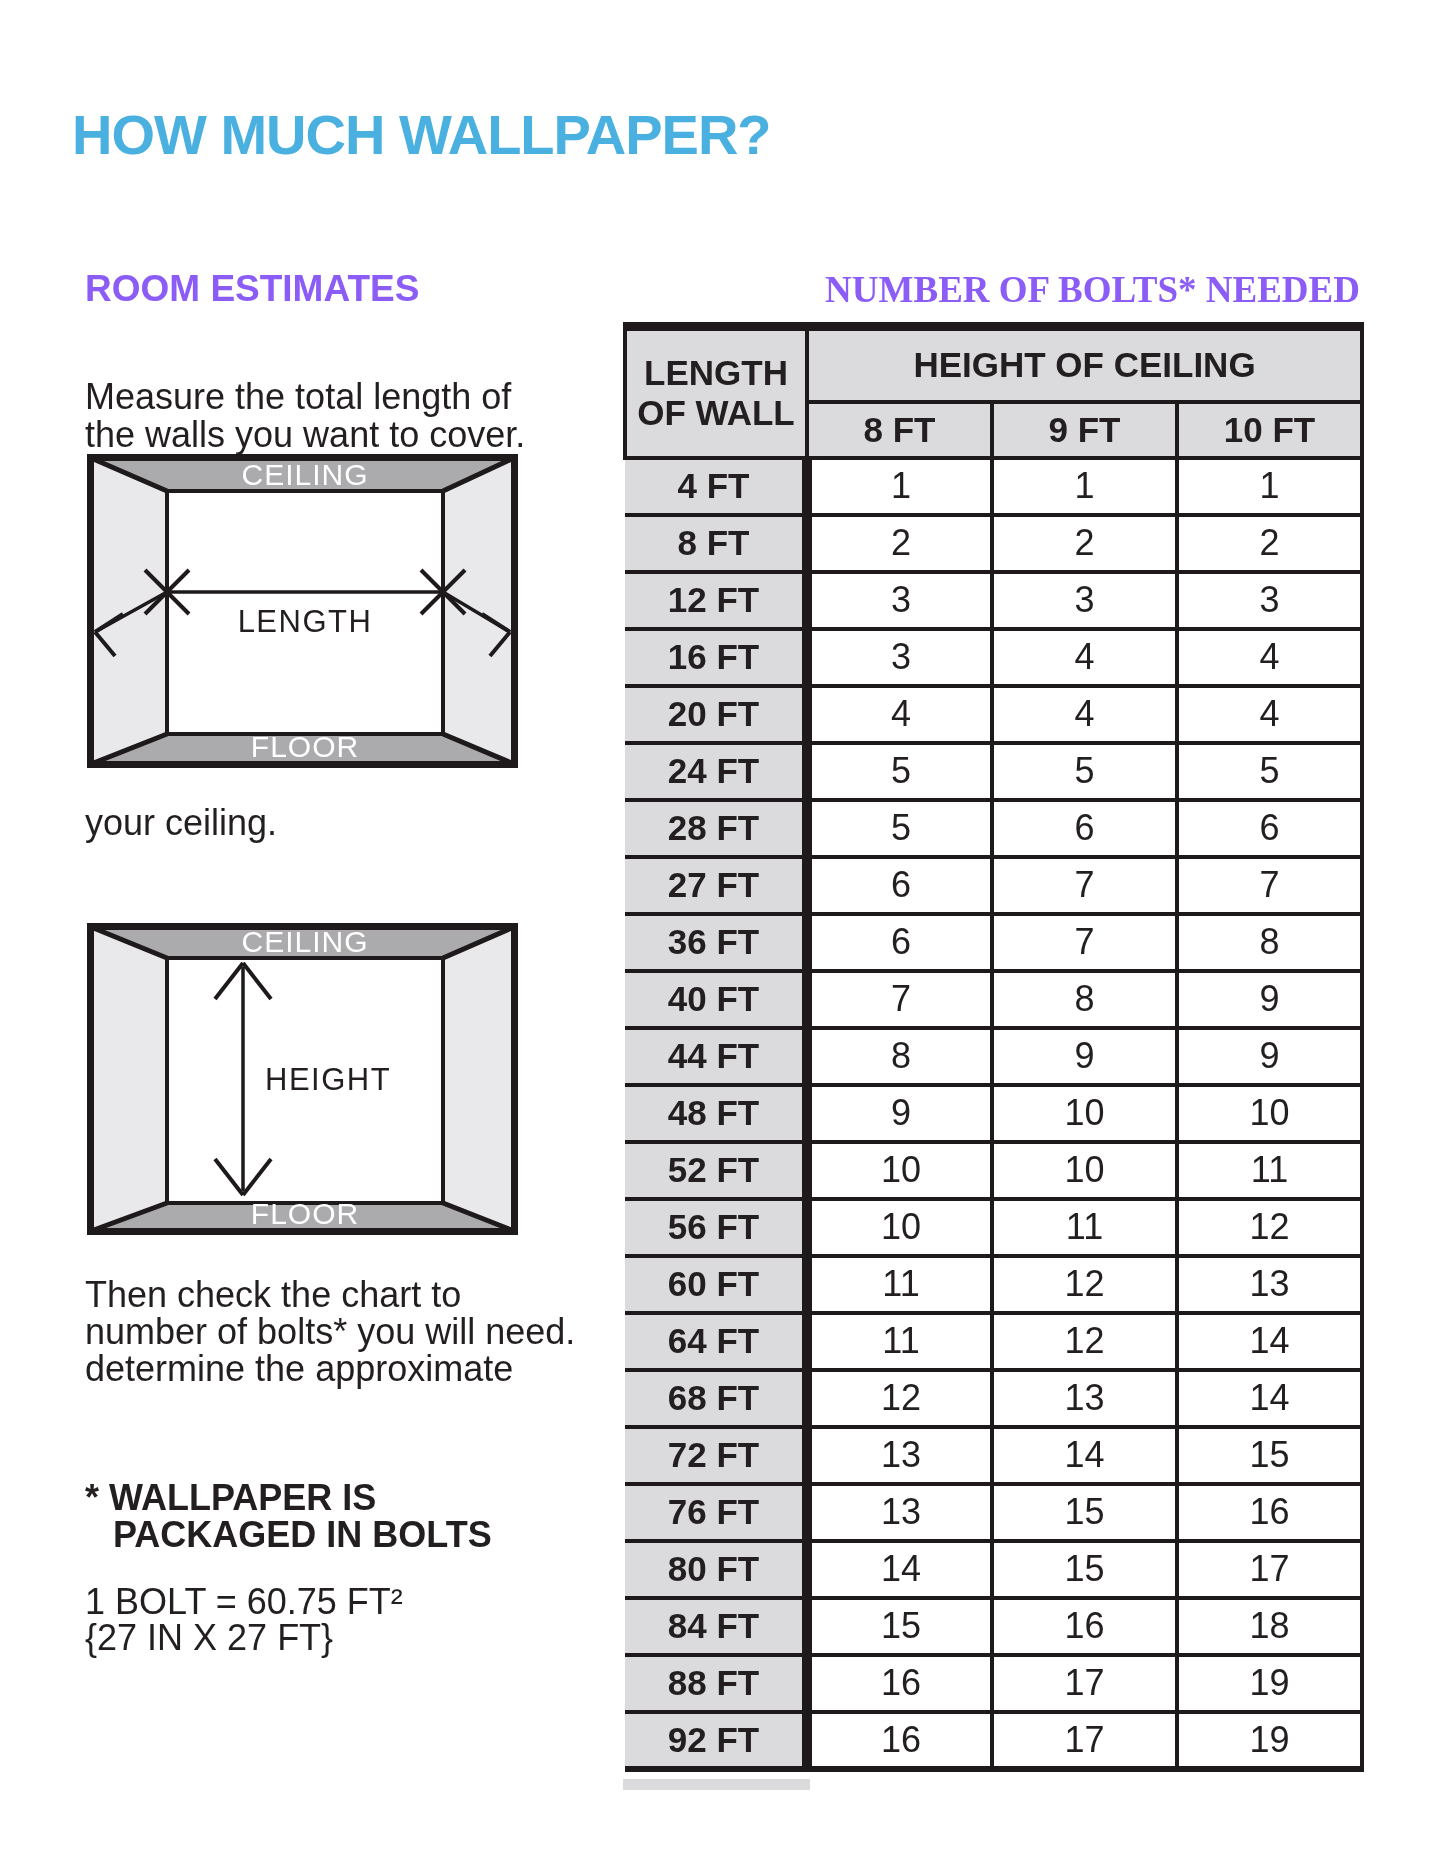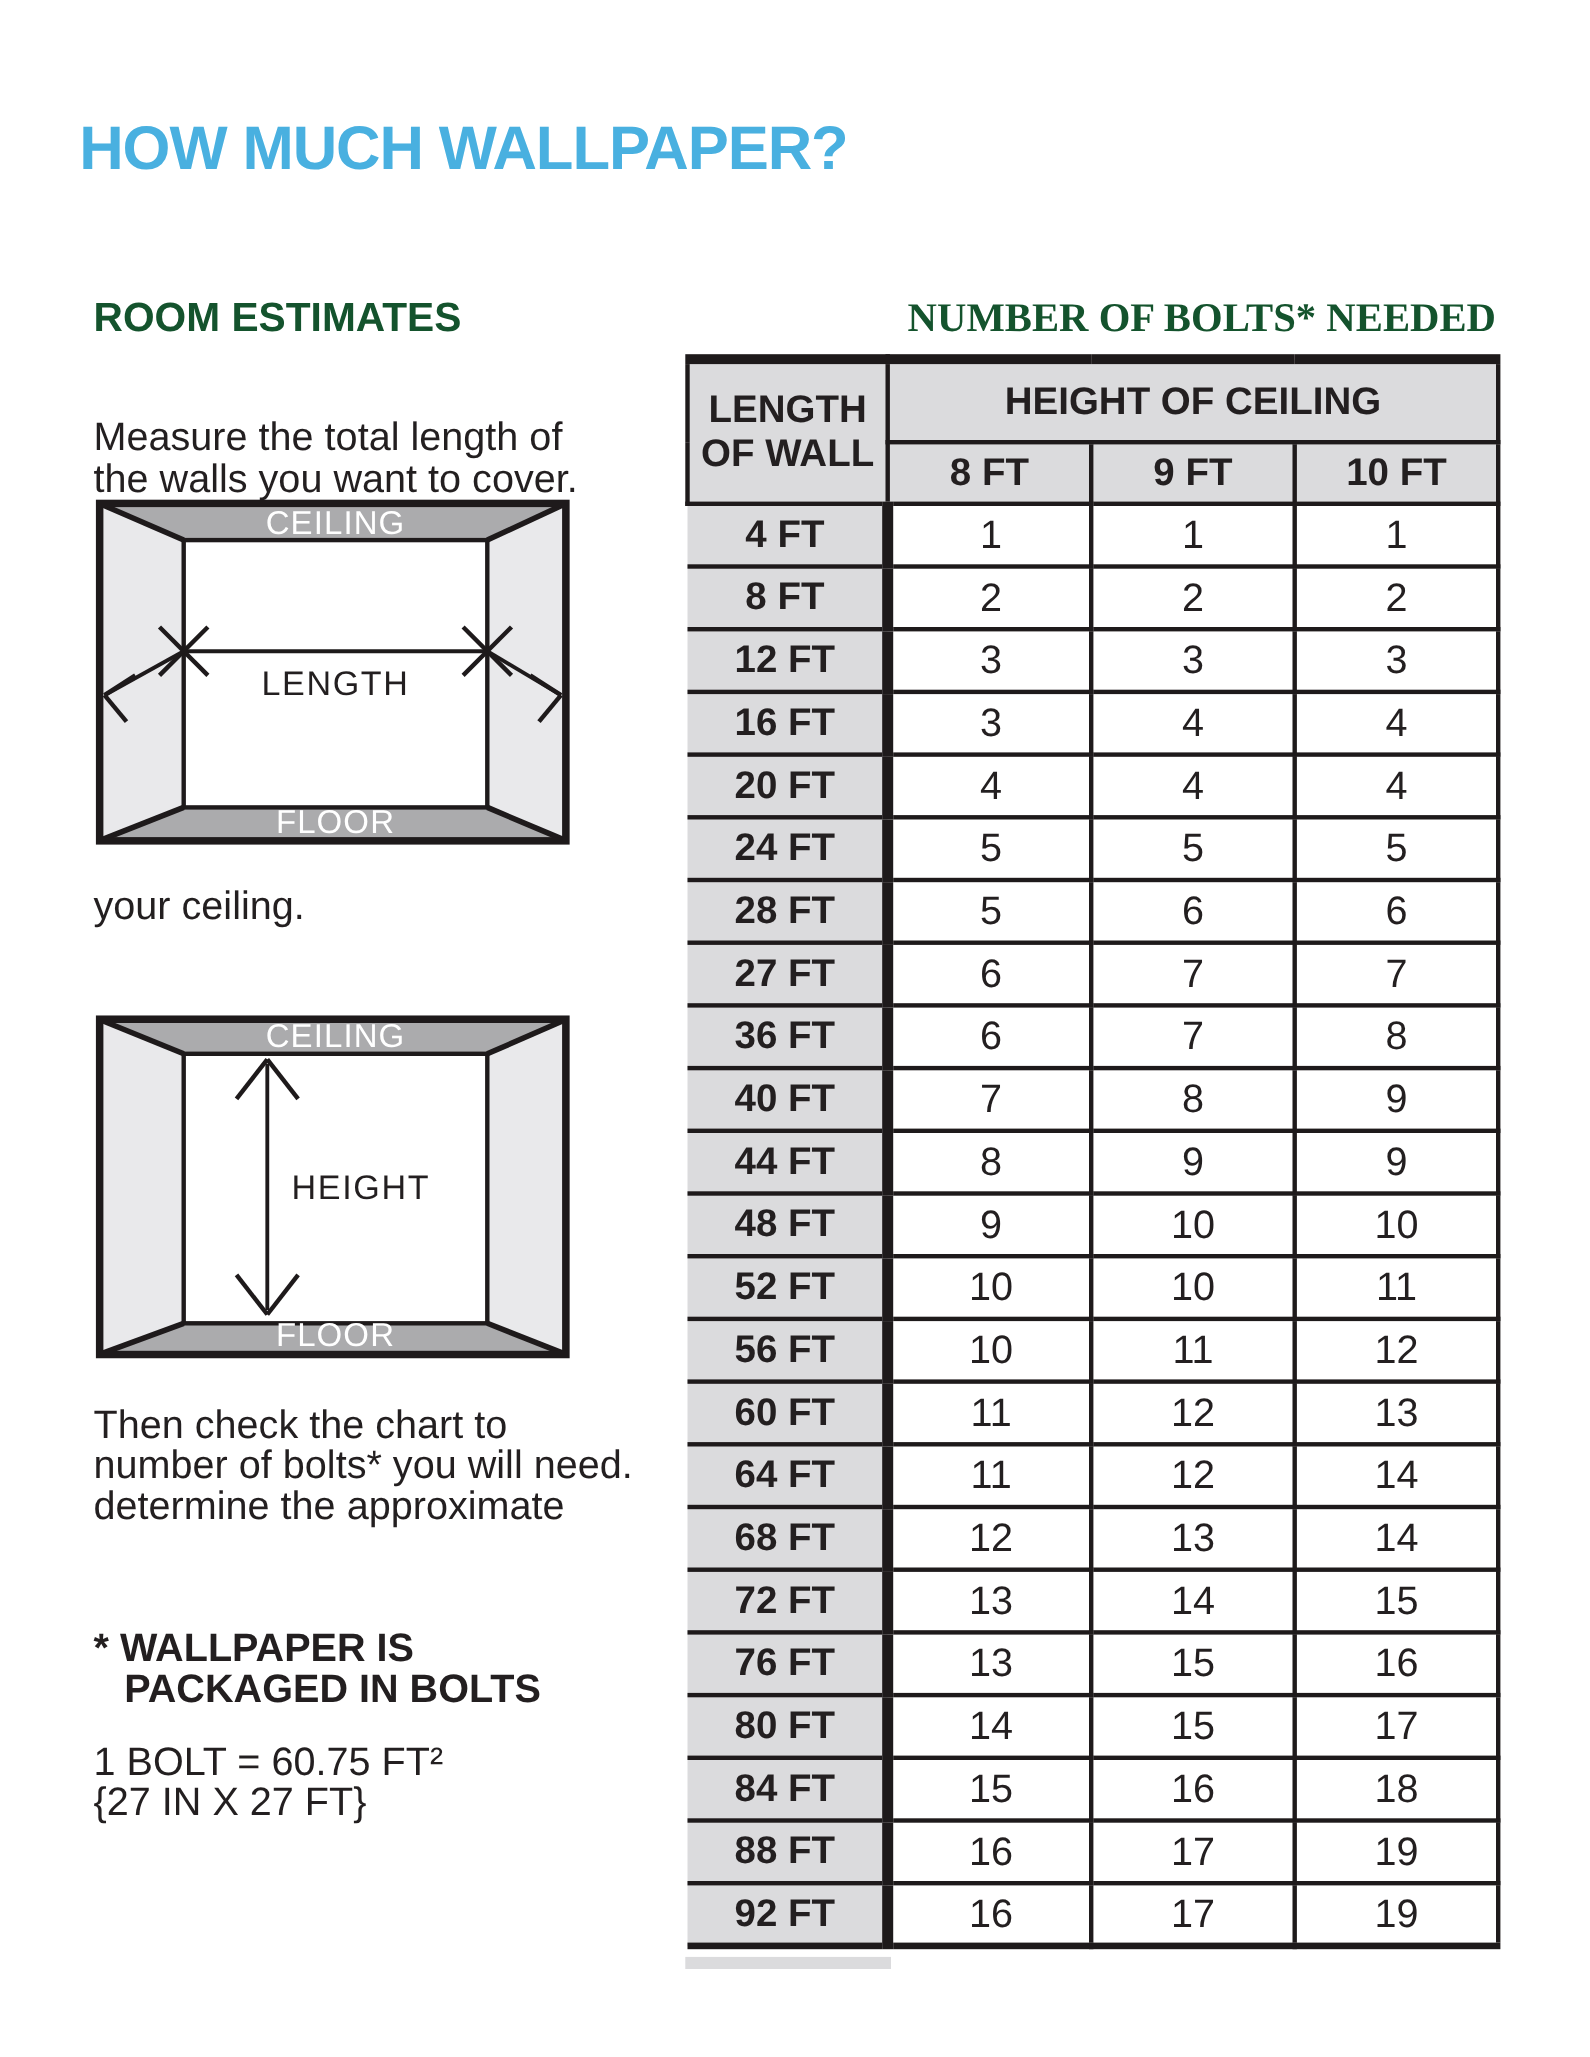--- a/index.html
+++ b/index.html
@@ -8,21 +8,21 @@
     font-family:"Liberation Sans","DejaVu Sans",sans-serif;
     color:#231F20;
   }
   .abs{position:absolute;}
   .page-title{
     left:72px;top:102px;
     font-size:56px;font-weight:bold;letter-spacing:-1px;
     color:#49B0E0;white-space:nowrap;
   }
   .sec-head{
-    font-size:37px;font-weight:bold;color:#14532d;white-space:nowrap;
+    font-size:37px;font-weight:bold;color:#8b5cf6;white-space:nowrap;
   }
   .room-head{left:85px;top:268px;}
   .table-head{left:623px;top:268px;width:737px;text-align:right;font-family:Liberation Serif, serif;}
   .body-text{font-size:36px;line-height:38px;color:#231F20;}
   .p1{left:85px;top:338px;margin-top:40px;}
   .p2{left:85px;top:804px;}
   .p3{left:85px;top:1276px;line-height:37px;}
   .foot{left:85px;top:1479px;font-size:36px;line-height:37px;font-weight:bold;}
   .foot .indent{padding-left:28px;}
   .boltinfo{left:85px;top:1584px;font-size:36px;line-height:36px;font-weight:normal;}

